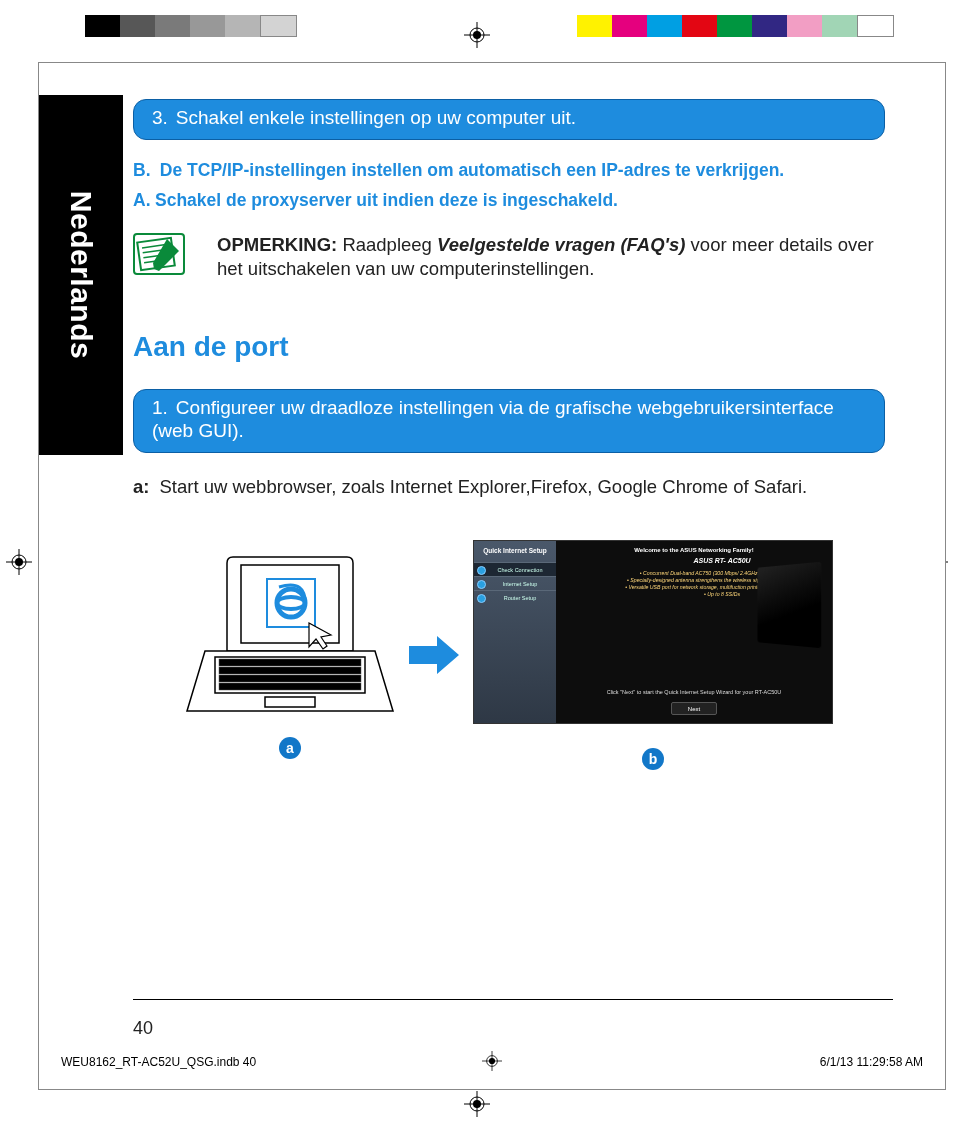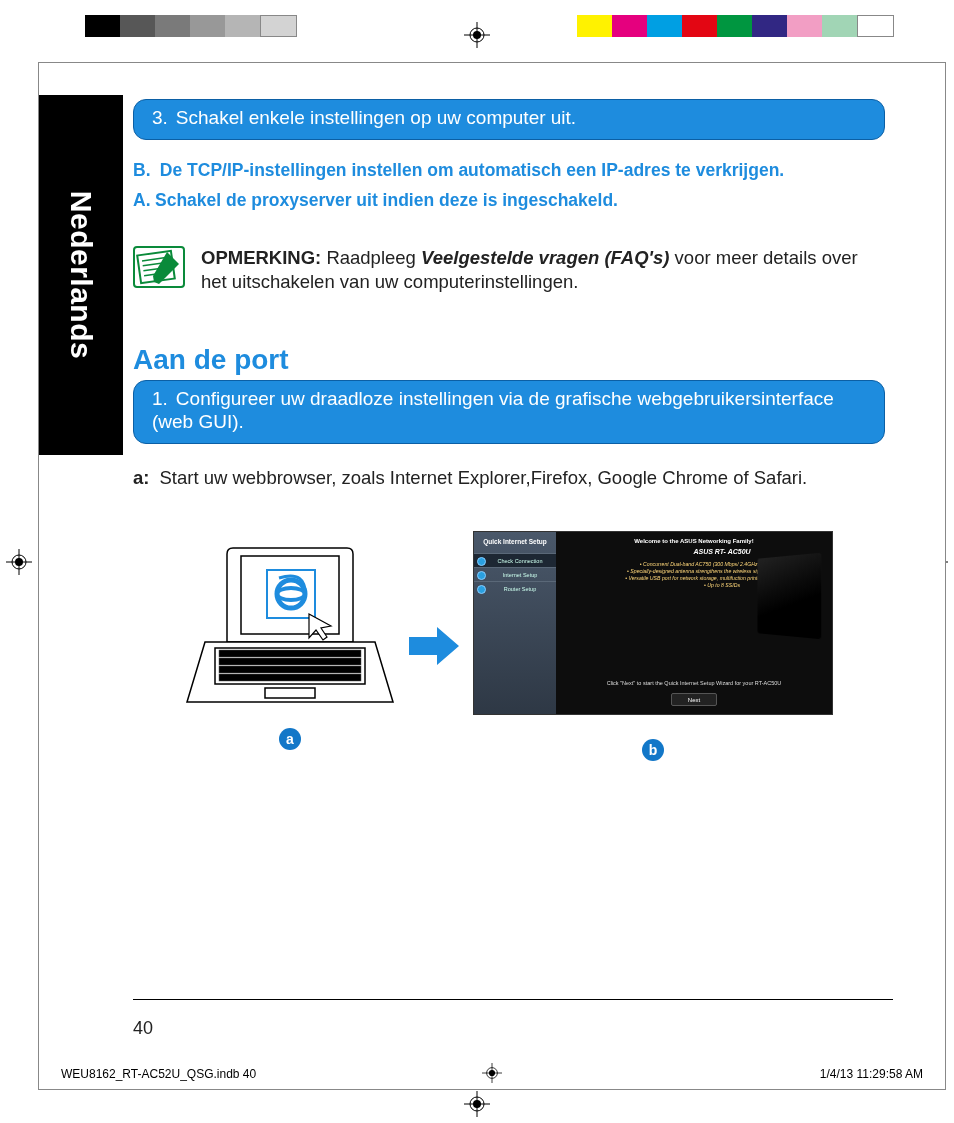--- a/index.html
+++ b/index.html
@@ -72,23 +72,23 @@
   }
   .sub-list div {
     color: #1e8cde;
     font-weight: 700;
     font-size: 17.5px;
     line-height: 1.7;
   }
   .sub-list .lbl { display: inline-block; width: 22px; }
   .note-row {
     display: flex;
-    gap: 16px;
+    gap: 32px;
     align-items: flex-start;
-    margin-top: 31px;
+    margin-top: 18px;
   }
   .note-icon {
     width: 52px; height: 42px;
     flex: 0 0 52px;
   }
   .note-text {
     font-size: 18.5px;
     line-height: 1.3;
   }
   .note-text b.cap { font-weight: 800; }
@@ -201,21 +201,21 @@
     position: absolute;
     left: 94px;
     bottom: 50px;
     font-size: 18px;
     border-top: 1px solid #000;
     width: 760px;
     padding-top: 18px;
   }
   .footer-meta {
     position: absolute;
-    left: 22px; right: 22px; bottom: 8px;
+    left: 22px; right: 22px; bottom: 20px;
     display: flex;
     justify-content: space-between;
     font-size: 12px;
     font-family: Arial, sans-serif;
     color: #000;
   }
 </style>
 </head>
 <body>
 
@@ -292,21 +292,21 @@
           <path d="M34 6 l12 12 l-20 20 l-5 -2 l-1 -6 z" fill="#0a8a3a"></path>
         </svg>
       </div>
       <div class="note-text">
         <b class="cap">OPMERKING:</b><span> Raadpleeg </span><b class="ital">Veelgestelde vragen (FAQ's)</b><span> voor meer details over het uitschakelen van uw computerinstellingen.</span>
       </div>
     </div>
 
     <div class="section-title" data-shadow="Aan de slag">Aan de port</div>
 
-    <div class="blue-pill" style="margin-top:4px">
+    <div class="blue-pill" style="margin-top:26px">
       <span class="num">1.</span><span>Configureer uw draadloze instellingen via de grafische webgebruikersinterface (web GUI).</span>
     </div>
 
     <div class="para-a">
       <span class="lbl">a:</span>
       <span>Start uw webbrowser, zoals Internet Explorer,Firefox, Google Chrome of Safari.</span>
     </div>
 
     <div class="figures">
       <div class="laptop-wrap">
@@ -377,16 +377,16 @@
 
   <div class="page-num">40</div>
 
   <div class="footer-meta">
     <span>WEU8162_RT-AC52U_QSG.indb   40</span>
     <span style="position:absolute;left:50%;top:-4px;margin-left:-10px"><svg width="20" height="20" viewBox="0 0 26 26">
           <circle cx="13" cy="13" r="7" fill="none" stroke="#000"></circle>
           <circle cx="13" cy="13" r="4" fill="#000"></circle>
           <path d="M13 0v26M0 13h26" stroke="#000"></path>
         </svg></span>
-    <span>1/4/13   11:29:58 AM</span>
+    <span>6/1/13   11:29:58 AM</span>
   </div>
 
 </div>
 
 </body></html>

